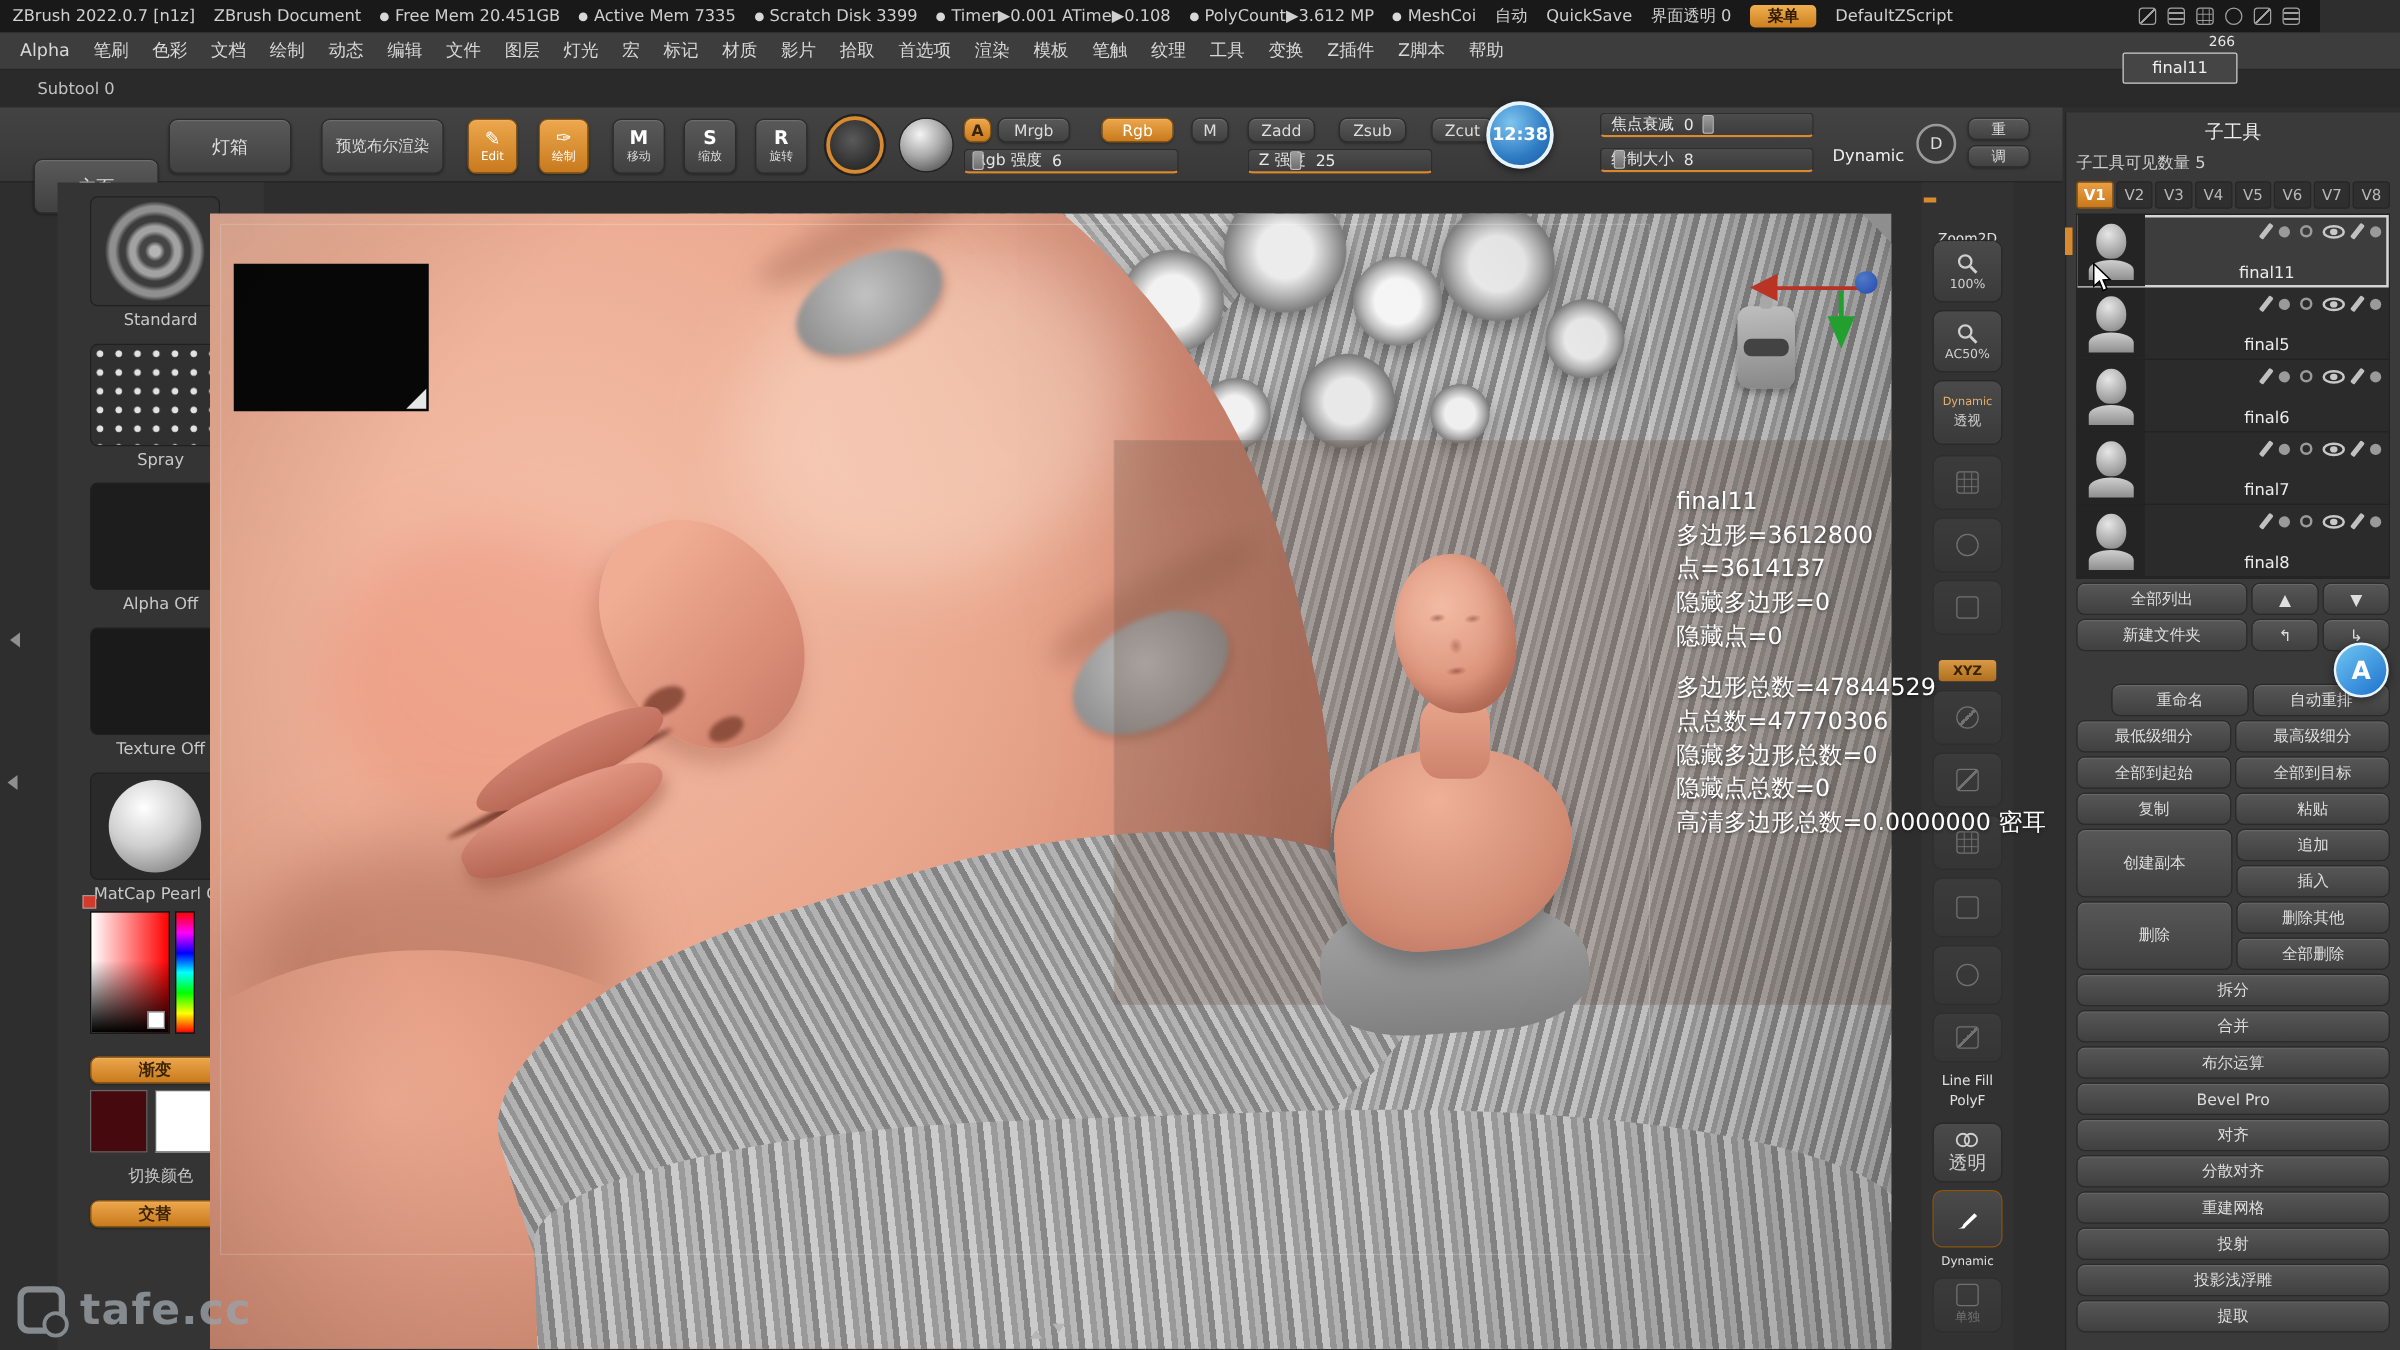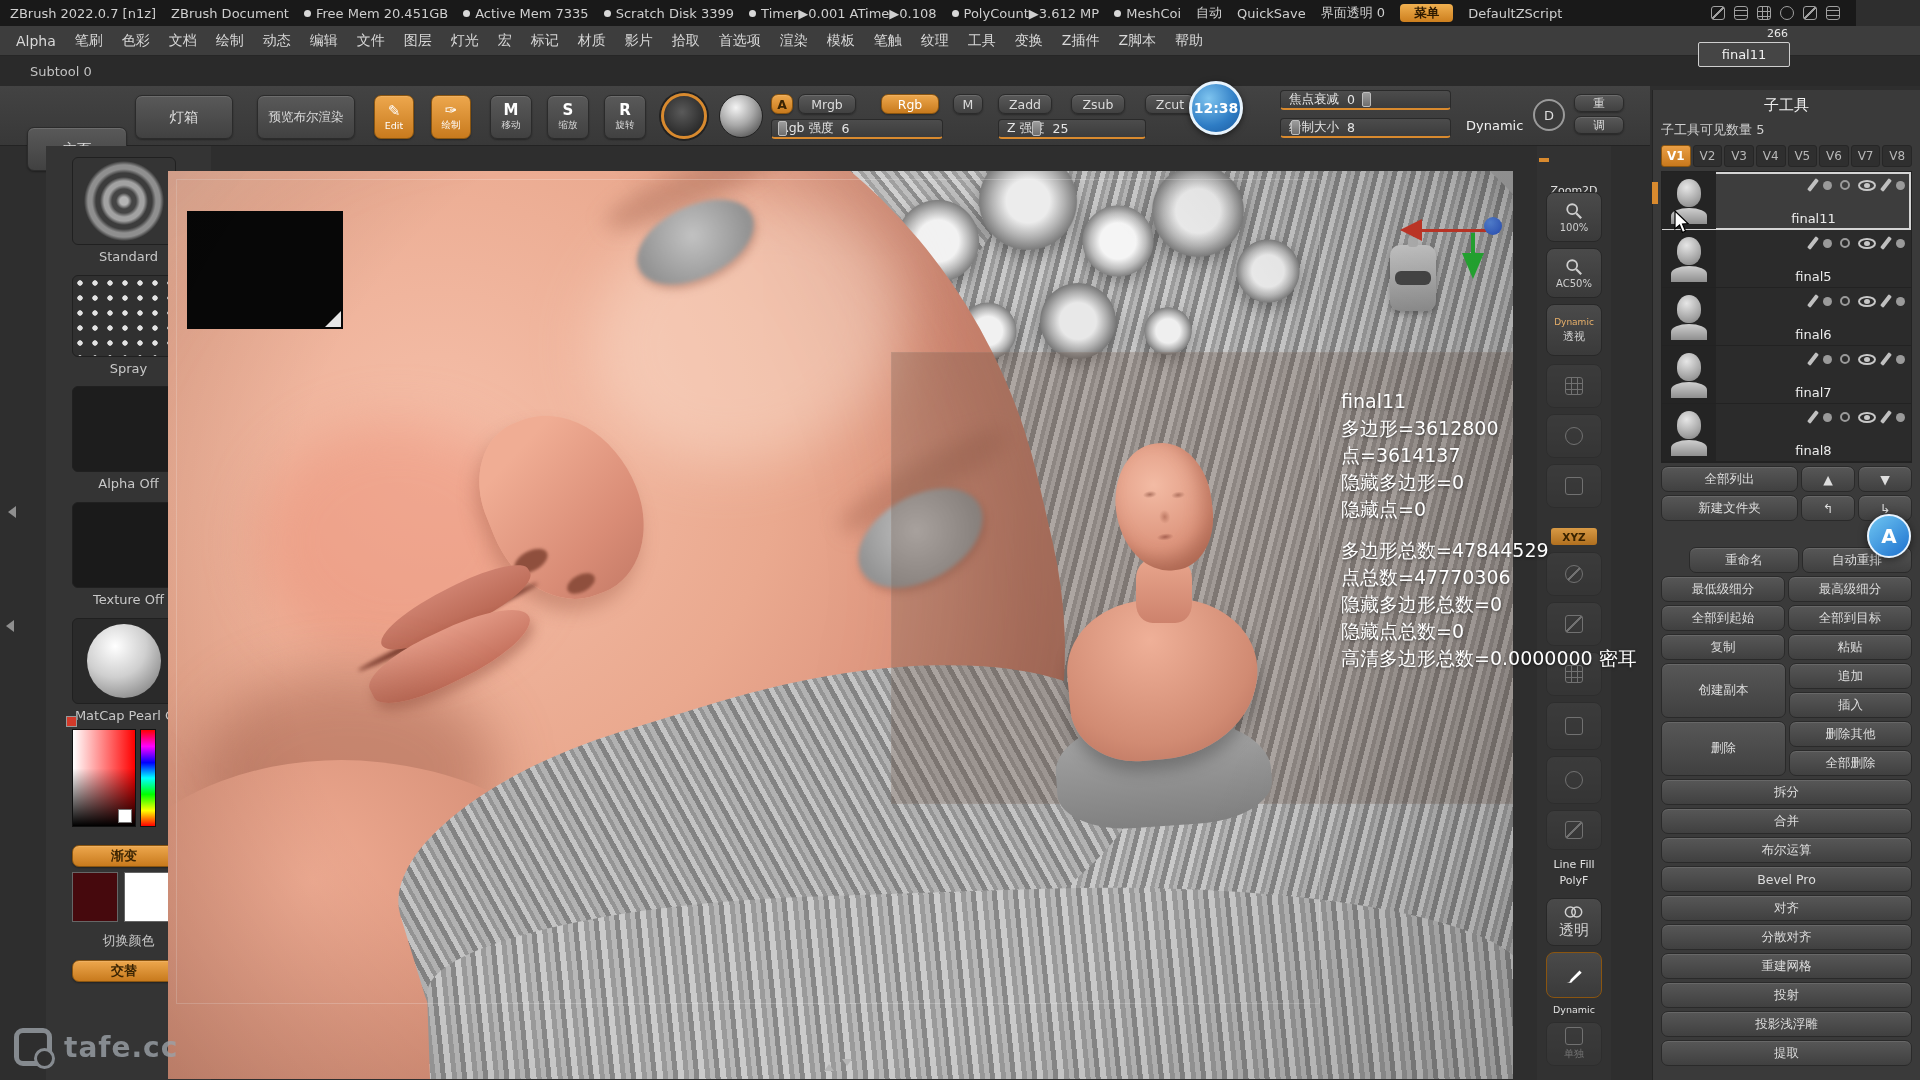--- a/index.html
+++ b/index.html
@@ -218,21 +218,21 @@
 display:flex;align-items:center;justify-content:center;border-radius:2px;}
 .tray-marker{position:absolute;left:1652px;top:182px;width:6px;height:22px;background:#d98a2e;z-index:15;}
 .cursor{position:absolute;left:1674px;top:210px;z-index:70;}
 .assistant{position:absolute;left:1867px;top:514px;width:44px;height:44px;border-radius:50%;z-index:60;
 background:linear-gradient(140deg,#6fc6f2,#1d71cf);display:flex;align-items:center;justify-content:center;
 color:#fff;font-size:20px;font-weight:bold;box-shadow:0 2px 8px rgba(0,0,0,.5);border:2px solid #e8f4ff;}
 .tray-arrow{position:absolute;width:0;height:0;border:6px solid transparent;border-right:8px solid #8f8f8f;}
 .watermark{position:absolute;left:14px;top:1028px;display:flex;align-items:center;gap:12px;opacity:.8;z-index:50;}
 .wm-logo{width:38px;height:38px;border:5px solid #9ba1a8;border-radius:9px;position:relative;}
 .wm-logo::after{content:'';position:absolute;right:-8px;bottom:-8px;width:15px;height:15px;background:#2e2e2e;border-radius:50%;border:3px solid #9ba1a8;}
-.wm-text{font-size:28px;font-weight:bold;color:#9ba1a8;letter-spacing:1px;}
+.wm-text{font-size:34px;font-weight:bold;color:#9ba1a8;letter-spacing:1px;}
 </style>
 </head>
 <body>
 
 <div class="stage">
 
   <header class="title-bar">
     <span>ZBrush 2022.0.7 [n1z]</span>
     <span>ZBrush Document</span>
     <span style="display:flex;gap:15px;">

